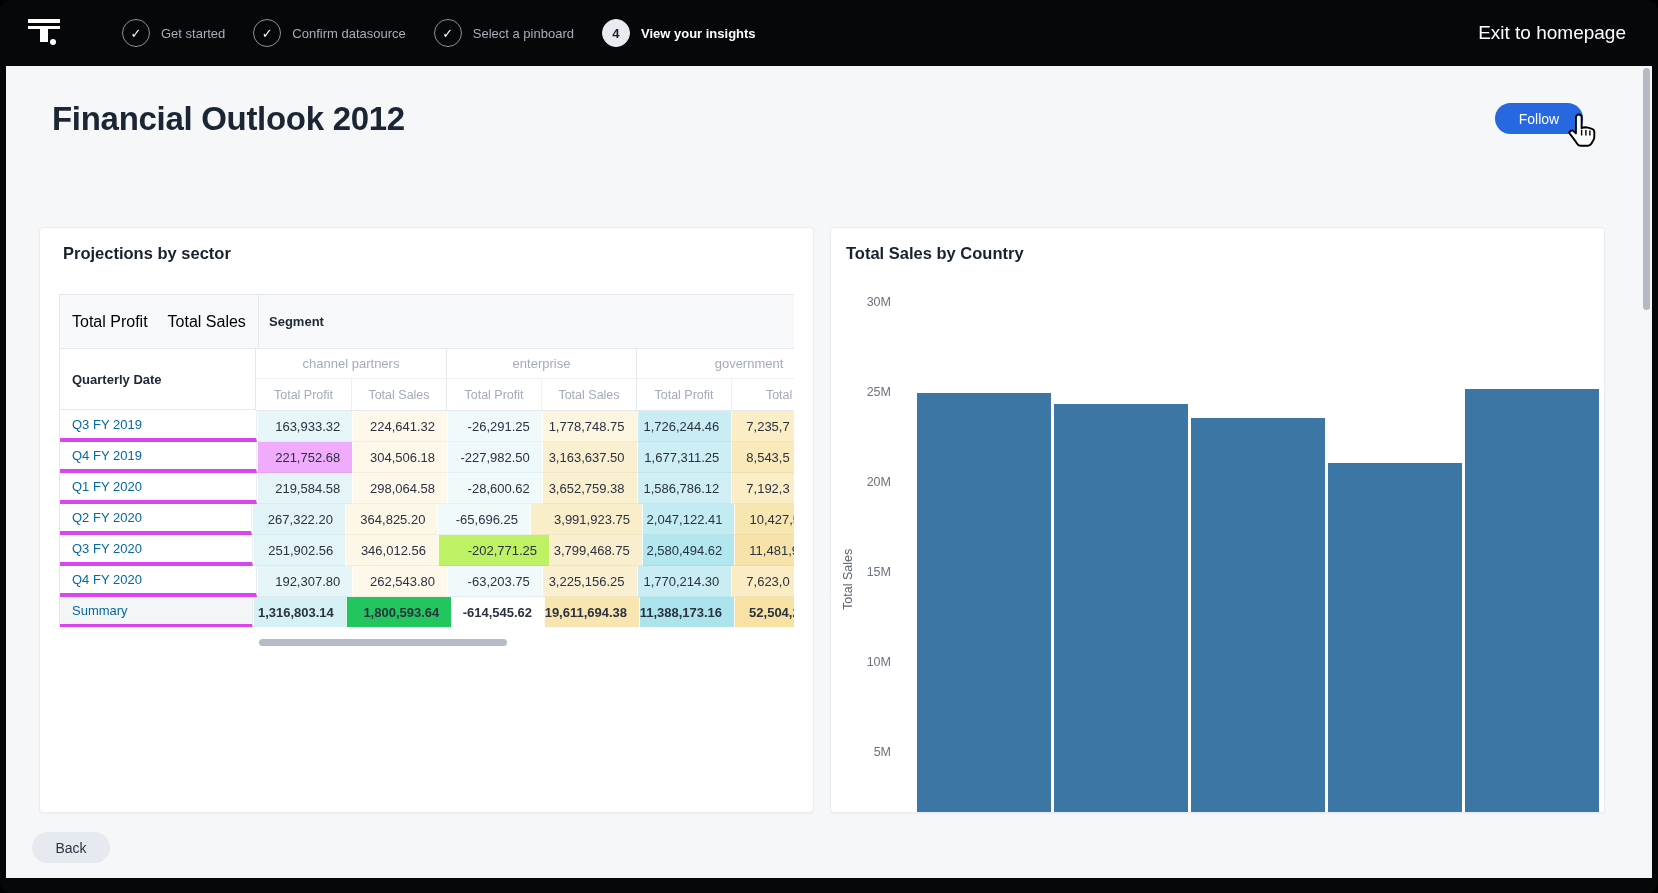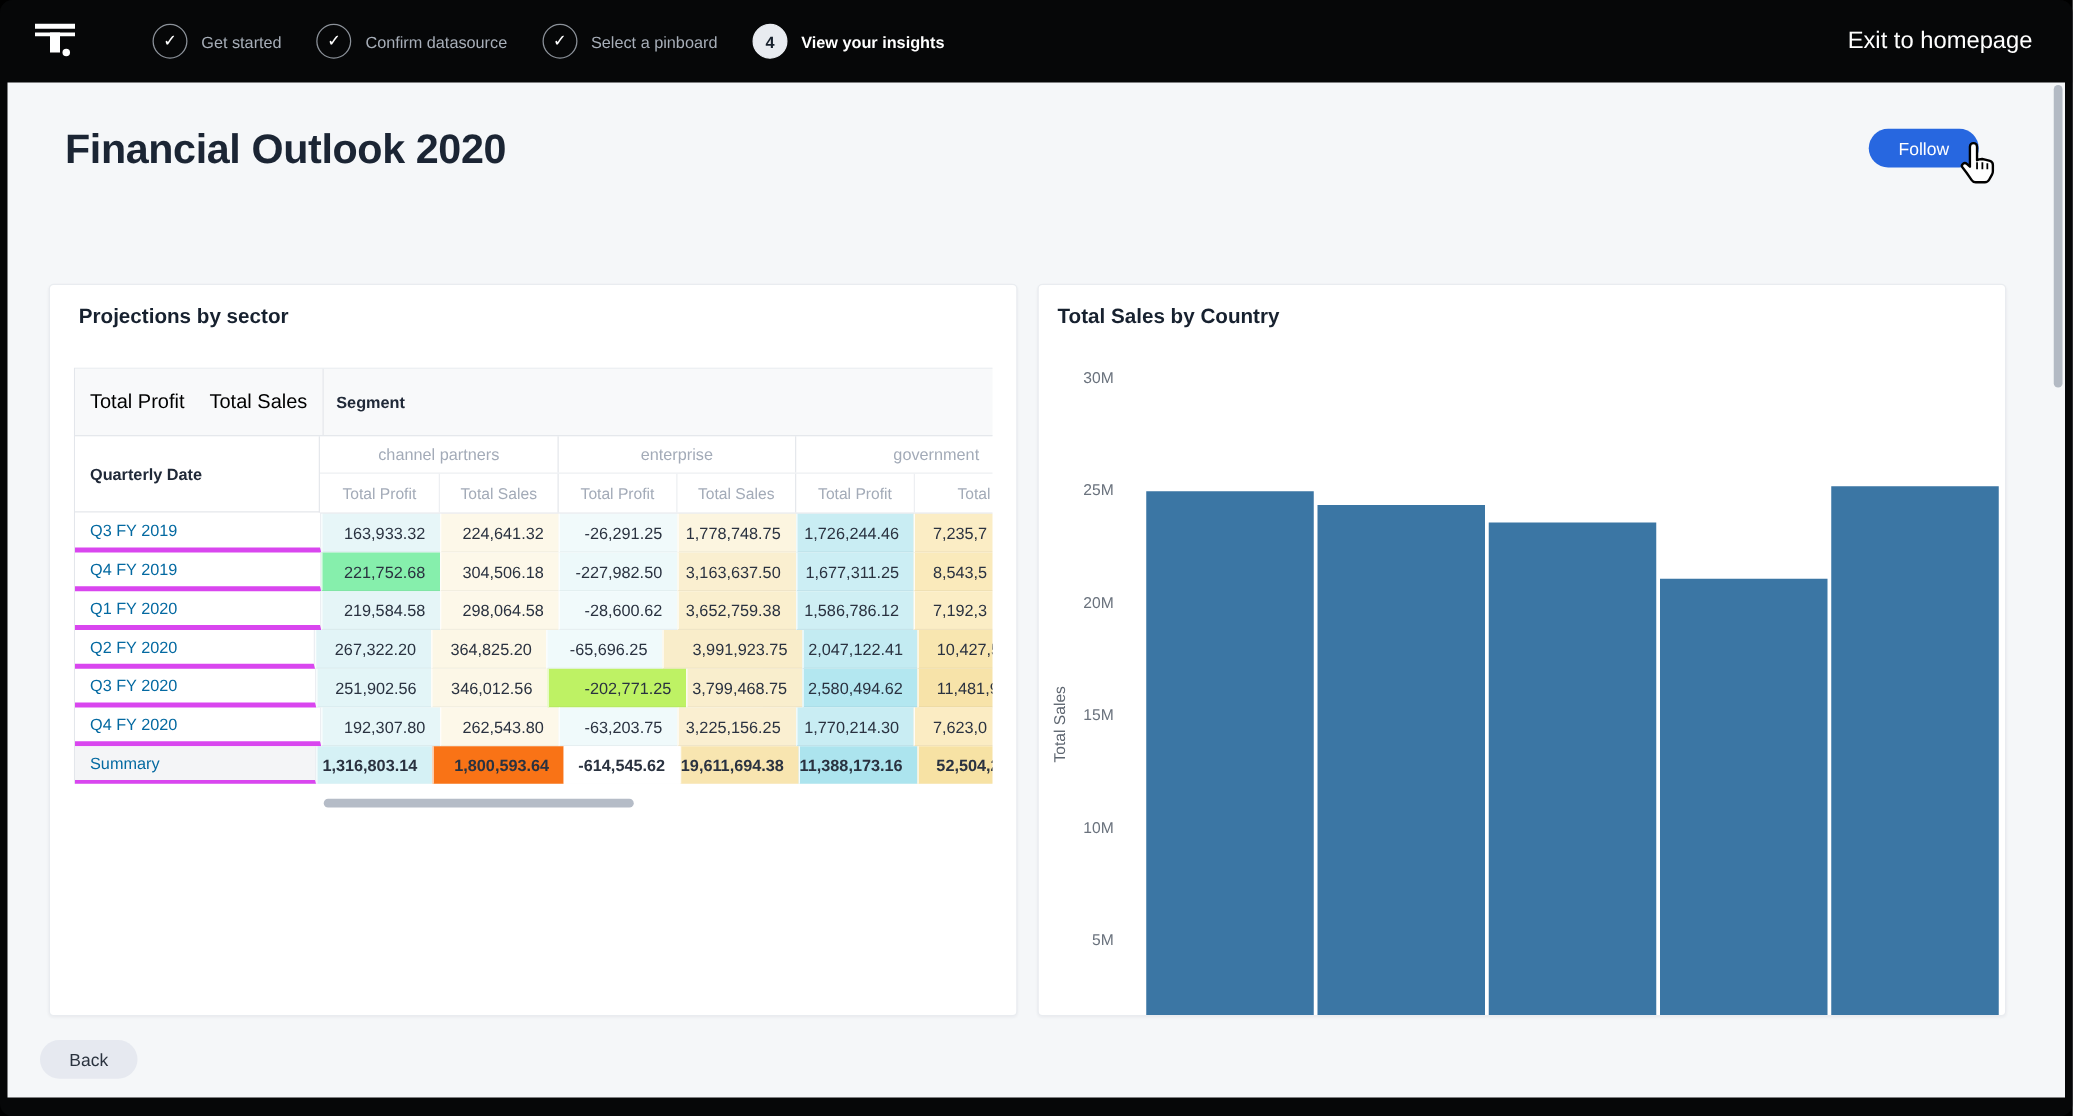--- a/index.html
+++ b/index.html
@@ -104,21 +104,21 @@
         </div>
         <div class="step current">
           <div class="circ">4</div>
           <div class="lbl">View your insights</div>
         </div>
       </div>
     <div class="exit">Exit to homepage</div>
   </div>
 
   <div class="content">
-    <div class="page-title">Financial Outlook 2020</div>
+    <div class="page-title">Financial Outlook 2012</div>
     <button class="follow">Follow</button>
     <svg class="cursor-icon" viewBox="0 0 24 24">
       <path d="M8.8 3.4c0-1 .8-1.8 1.8-1.8s1.8.8 1.8 1.8v6.8l1-.4 1.6-.2 2 .4 1.9.6c.9.3 1.5 1.1 1.5 2v3.2c0 .6-.15 1.2-.45 1.7l-1.45 2.6c-.45.8-1.25 1.25-2.15 1.25h-4.6c-.85 0-1.6-.4-2.05-1.1l-2.5-3.6-2.2-2.85c-.4-.55-.3-1.3.25-1.75.6-.5 1.45-.45 2 .05l1.55 1.4V3.4z" fill="#ffffff" stroke="#000000" stroke-width="1.2" stroke-linejoin="round"></path>
       <path d="M12.4 11.2v3.6 M15.1 11.3v3.5 M17.6 11.7v3.1" stroke="#000" stroke-width="0.9" fill="none"></path>
     </svg>
 
     <div class="card card-table">
       <div class="card-title">Projections by sector</div>
       <div class="tablewrap">
         <div class="ptable" id="ptable">
@@ -151,21 +151,21 @@
               <div class="rlabel">Q3 FY 2019</div>
               <div class="dcell" style="width: 95px; background: rgb(231, 246, 248);">163,933.32</div>
               <div class="dcell" style="width: 95px; background: rgb(253, 248, 233);">224,641.32</div>
               <div class="dcell" style="width: 95px; background: rgb(241, 250, 251);">-26,291.25</div>
               <div class="dcell" style="width: 95px; background: rgb(252, 245, 224);">1,778,748.75</div>
               <div class="dcell" style="width: 95px; background: rgb(201, 237, 243);">1,726,244.46</div>
               <div class="dcell last" style="width: 130px; background: rgb(251, 237, 197);">7,235,7</div>
             </div>
             <div class="trow">
               <div class="rlabel">Q4 FY 2019</div>
-              <div class="dcell" style="width: 95px; background: #86efac;">221,752.68</div>
+              <div class="dcell" style="width: 95px; background: #f0abfc;">221,752.68</div>
               <div class="dcell" style="width: 95px; background: rgb(253, 248, 233);">304,506.18</div>
               <div class="dcell" style="width: 95px; background: rgb(237, 249, 250);">-227,982.50</div>
               <div class="dcell" style="width: 95px; background: rgb(250, 239, 208);">3,163,637.50</div>
               <div class="dcell" style="width: 95px; background: rgb(204, 238, 244);">1,677,311.25</div>
               <div class="dcell last" style="width: 130px; background: rgb(250, 234, 187);">8,543,5</div>
             </div>
             <div class="trow">
               <div class="rlabel">Q1 FY 2020</div>
               <div class="dcell" style="width: 95px; background: rgb(229, 245, 247);">219,584.58</div>
               <div class="dcell" style="width: 95px; background: rgb(253, 248, 233);">298,064.58</div>
@@ -197,21 +197,21 @@
               <div class="dcell" style="width: 95px; background: rgb(230, 246, 248);">192,307.80</div>
               <div class="dcell" style="width: 95px; background: rgb(253, 248, 233);">262,543.80</div>
               <div class="dcell" style="width: 95px; background: rgb(240, 250, 251);">-63,203.75</div>
               <div class="dcell" style="width: 95px; background: rgb(250, 239, 209);">3,225,156.25</div>
               <div class="dcell" style="width: 95px; background: rgb(201, 237, 243);">1,770,214.30</div>
               <div class="dcell last" style="width: 130px; background: rgb(251, 236, 195);">7,623,0</div>
             </div>
             <div class="trow summary">
               <div class="rlabel">Summary</div>
               <div class="dcell" style="width: 95px; background: rgb(213, 241, 245);">1,316,803.14</div>
-              <div class="dcell" style="width: 108px; background: #f97316;">1,800,593.64</div>
+              <div class="dcell" style="width: 108px; background: #22c55e;">1,800,593.64</div>
               <div class="dcell" style="width: 95px; background: rgb(255, 255, 255);">-614,545.62</div>
               <div class="dcell" style="width: 95px; background: rgb(248, 229, 176);">19,611,694.38</div>
               <div class="dcell" style="width: 95px; background: rgb(172, 228, 238);">11,388,173.16</div>
               <div class="dcell last" style="width: 130px; background: rgb(247, 226, 164);">52,504,2</div>
             </div>
           </div>
       </div>
       <div class="hscroll">
         <div class="thumb"></div>
       </div>

